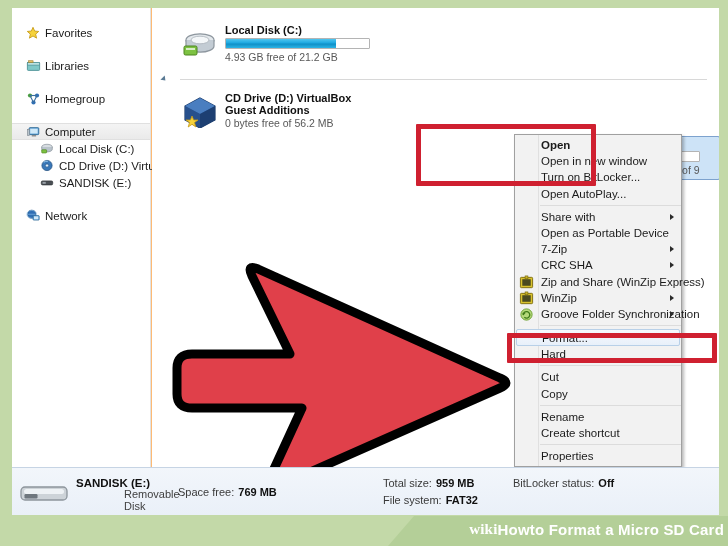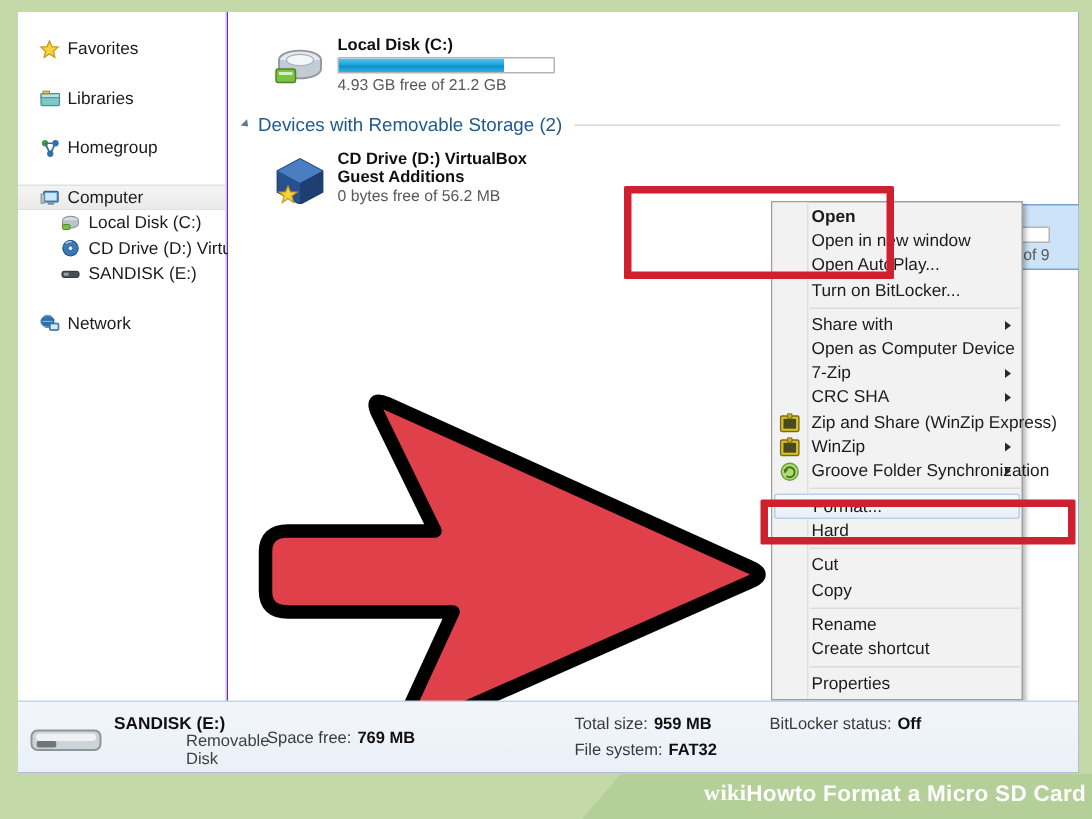--- a/index.html
+++ b/index.html
@@ -9,21 +9,21 @@
     font-family: "Liberation Sans", sans-serif;
     overflow: hidden;
     position: relative;
   }
   #root { position:absolute; inset:0; }
 
   
   .window {
     position:absolute;
     left:12px; top:8px; right:9px; bottom:31px;
-    background:#6d28d9;
+    background:#fdba74;
     overflow:hidden;
   }
 
   
   .navpane {
     position:absolute; left:0; top:0; bottom:0; width:139px;
     background:#ffffff;
     border-right:1px solid #e2e2e2;
   }
   .nav-row {
@@ -313,21 +313,20 @@
             <div class="bar">
                 <i style="width:77%"></i>
               </div>
             <div class="t-sub">4.93 GB free of 21.2 GB</div>
           </div>
         </div>
       </div>
 
       <div class="group-head" style="margin-top:6px">
         <span class="tri"></span>
-        <span>Devices with Removable Storage (2)</span>
         <span class="ghl"></span>
       </div>
 
       <div class="tiles">
         <div class="tile">
           <div class="t-ico">
             <svg width="34" height="32" viewBox="0 0 34 32">
               <polygon points="17,2 32,10 32,24 17,32 2,24 2,10" fill="#2f5fa0" stroke="#1b3c6b" stroke-width="1.2"></polygon>
               <polygon points="17,2 32,10 17,18 2,10" fill="#4a7ec0"></polygon>
               <polygon points="2,10 17,18 17,32 2,24" fill="#27508c"></polygon>
@@ -373,34 +372,34 @@
     <div class="ctxmenu">
       <div class="gutter"></div>
 
       <div class="mi bold">
           <span>Open</span>
         </div>
       <div class="mi">
           <span>Open in new window</span>
         </div>
       <div class="mi">
+          <span>Turn on BitLocker...</span>
+        </div>
+      <div class="mi">
           <span>Open AutoPlay...</span>
-        </div>
-      <div class="mi">
-          <span>Turn on BitLocker...</span>
         </div>
 
       <div class="sep"></div>
 
       <div class="mi">
           <span>Share with</span>
           <span class="arw"></span>
         </div>
       <div class="mi">
-          <span>Open as Computer Device</span>
+          <span>Open as Portable Device</span>
         </div>
       <div class="mi">
           <span>7-Zip</span>
           <span class="arw"></span>
         </div>
       <div class="mi">
           <span>CRC SHA</span>
           <span class="arw"></span>
         </div>
 

